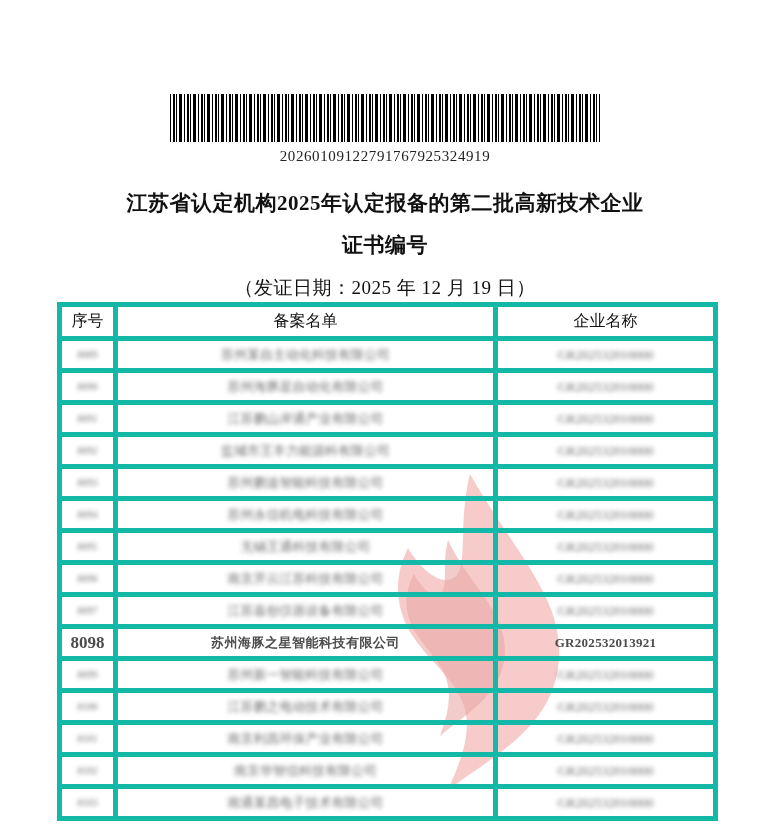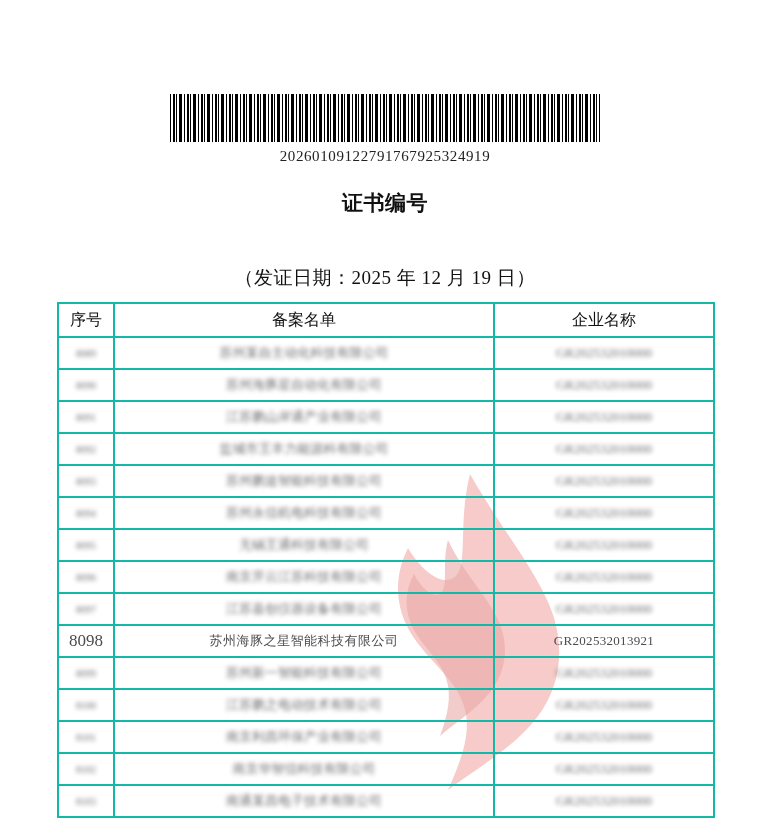--- a/index.html
+++ b/index.html
@@ -68,21 +68,21 @@
     font-size: 21px;
     font-weight: bold;
     letter-spacing: 0.5px;
     line-height: 42px;
     color: #111;
   }
   .doc-title .line2 { display: block; }
 
   .issue-date {
     position: absolute;
-    top: 265px;
+    top: 275px;
     left: 0;
     width: 100%;
     text-align: center;
     font-size: 19px;
     letter-spacing: 0.5px;
     color: #111;
   }
 
   
   .table-wrap {
@@ -91,21 +91,21 @@
     left: 57px;
     width: 656px;
   }
   table.listing {
     border-collapse: collapse;
     width: 100%;
     table-layout: fixed;
   }
   table.listing th,
   table.listing td {
-    border: 2px solid #14b8a6;
+    border: 5px solid #14b8a6;
     text-align: center;
     vertical-align: middle;
     padding: 0;
   }
   table.listing thead th {
     height: 34px;
     font-size: 16px;
     font-weight: normal;
     color: #111;
   }
@@ -124,21 +124,21 @@
     filter: blur(2.1px);
     opacity: .82;
     font-size: 12px;
   }
   tr.blurred td.idx { font-size: 10px; }
 
   
   tr.focus td {
     font-size: 17px;
     color: #000;
-    font-weight: normal;
+    font-weight: bold;
     height: 38px;
   }
   tr.focus td.idx { font-size: 17px; }
   tr.focus td.name { letter-spacing: 0.5px; }
   tr.focus td.cert { font-family: "Liberation Serif", serif; letter-spacing: 0.3px; }
 
   
   .seal {
     position: absolute;
     left: 352px;
@@ -153,20 +153,21 @@
 <body>
 
 <div class="page">
 
   <div class="barcode-wrap">
     <div class="barcode"></div>
     <span class="barcode-number">20260109122791767925324919</span>
   </div>
 
   <div class="doc-title">
+    <span>江苏省认定机构2025年认定报备的第二批高新技术企业</span>
     <span class="line2">证书编号</span>
   </div>
 
   <div class="issue-date">（发证日期：2025 年 12 月 19 日）</div>
 
   <svg class="seal" viewBox="0 0 230 330">
     <path d="M118 4 C150 60 178 92 196 132 C214 172 210 214 186 246
              C164 276 128 296 96 320 C110 288 120 262 112 236
              C104 210 80 194 62 168 C44 142 40 110 56 78
              C70 102 92 118 104 106 C116 94 106 52 118 4 Z" fill="#e05a52" opacity="0.75"></path>

